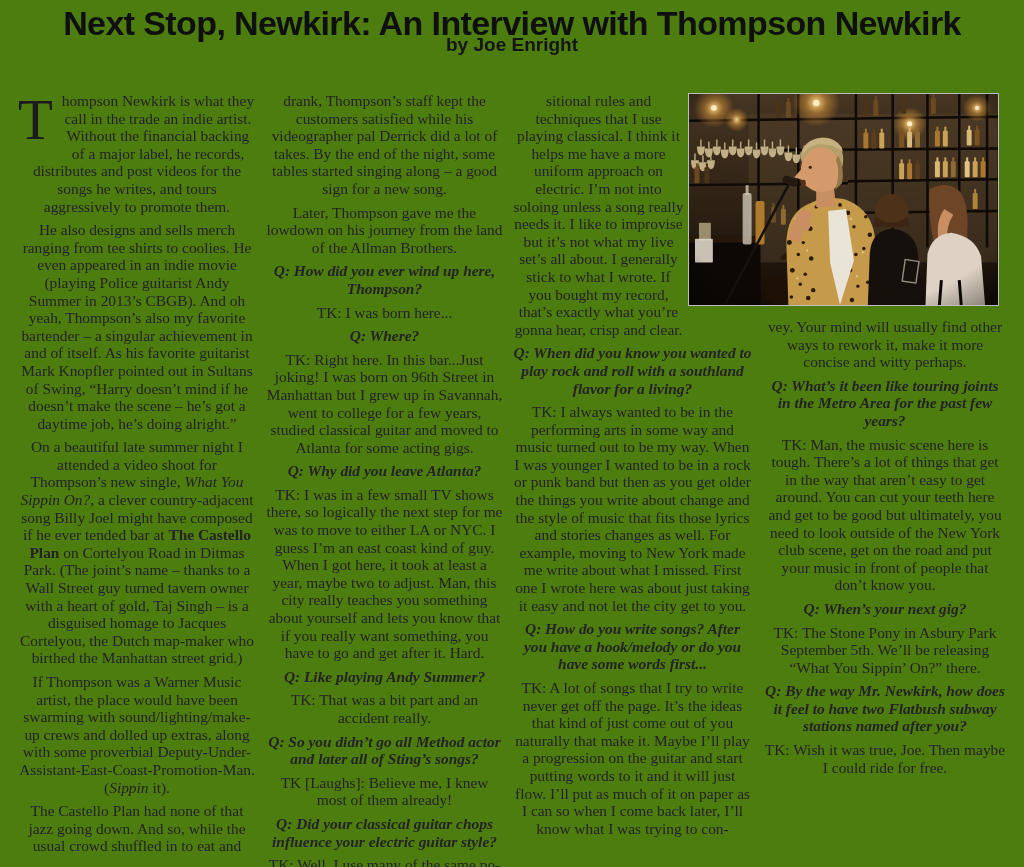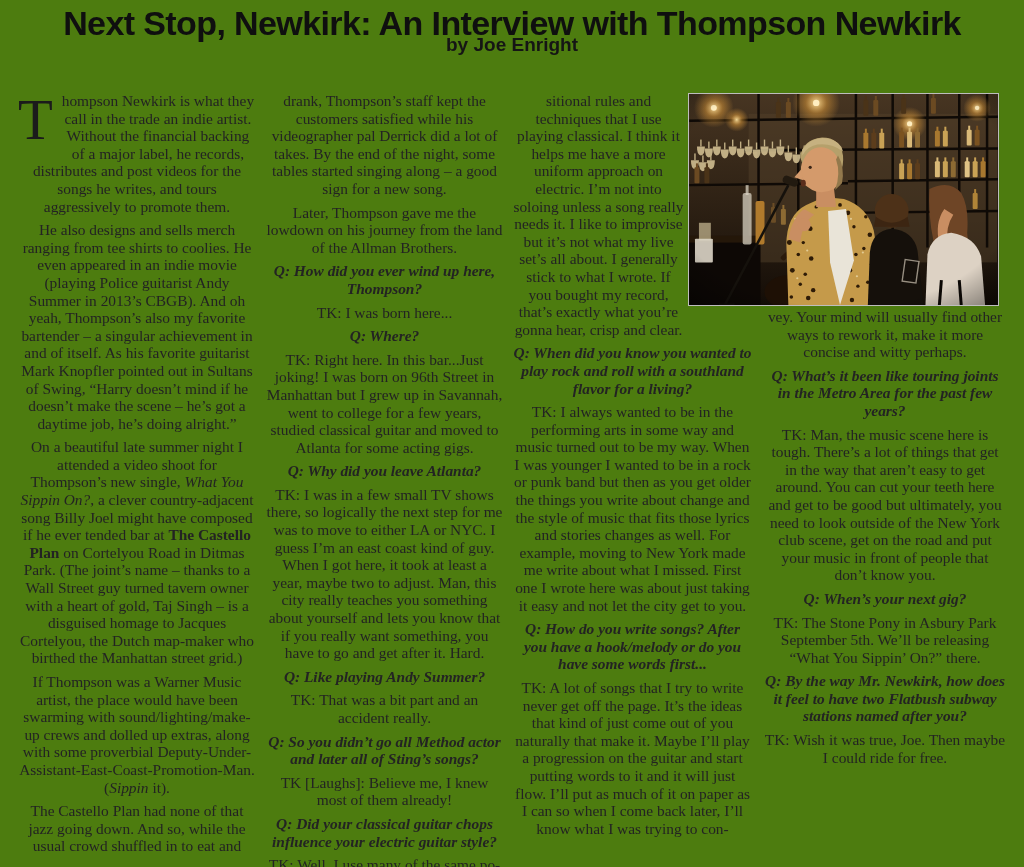--- a/index.html
+++ b/index.html
@@ -17,21 +17,21 @@
     position:absolute;top:34px;left:0;width:100%;text-align:center;
     font-family:"Liberation Sans",sans-serif;font-weight:bold;font-size:19px;color:#151515;
   }
   .col{
     position:absolute;top:92px;color:#232323;font-size:15.4px;line-height:17.6px;
     text-align:left;
   }
   #col1{left:18px;width:238px;}
   #col2{left:266px;width:237px;}
   #col3{left:513px;width:239px;}
-  #col4{left:764px;width:242px;top:308px;}
+  #col4{left:764px;width:242px;top:318px;}
   .blk{margin:0 0 6px 0;text-align:center;}
   .blk.narrow{width:171px;}
   .question{font-weight:bold;font-style:italic;}
   .footer-note{font-weight:bold;font-style:italic;}
   .lead::first-letter{
     float:left;font-size:57px;line-height:50px;padding:3px 7px 0 0;color:#1b1b1b;
   }
   .seg-normal{}
   .seg-italic{font-style:italic;}
   .seg-bold{font-weight:bold;}

